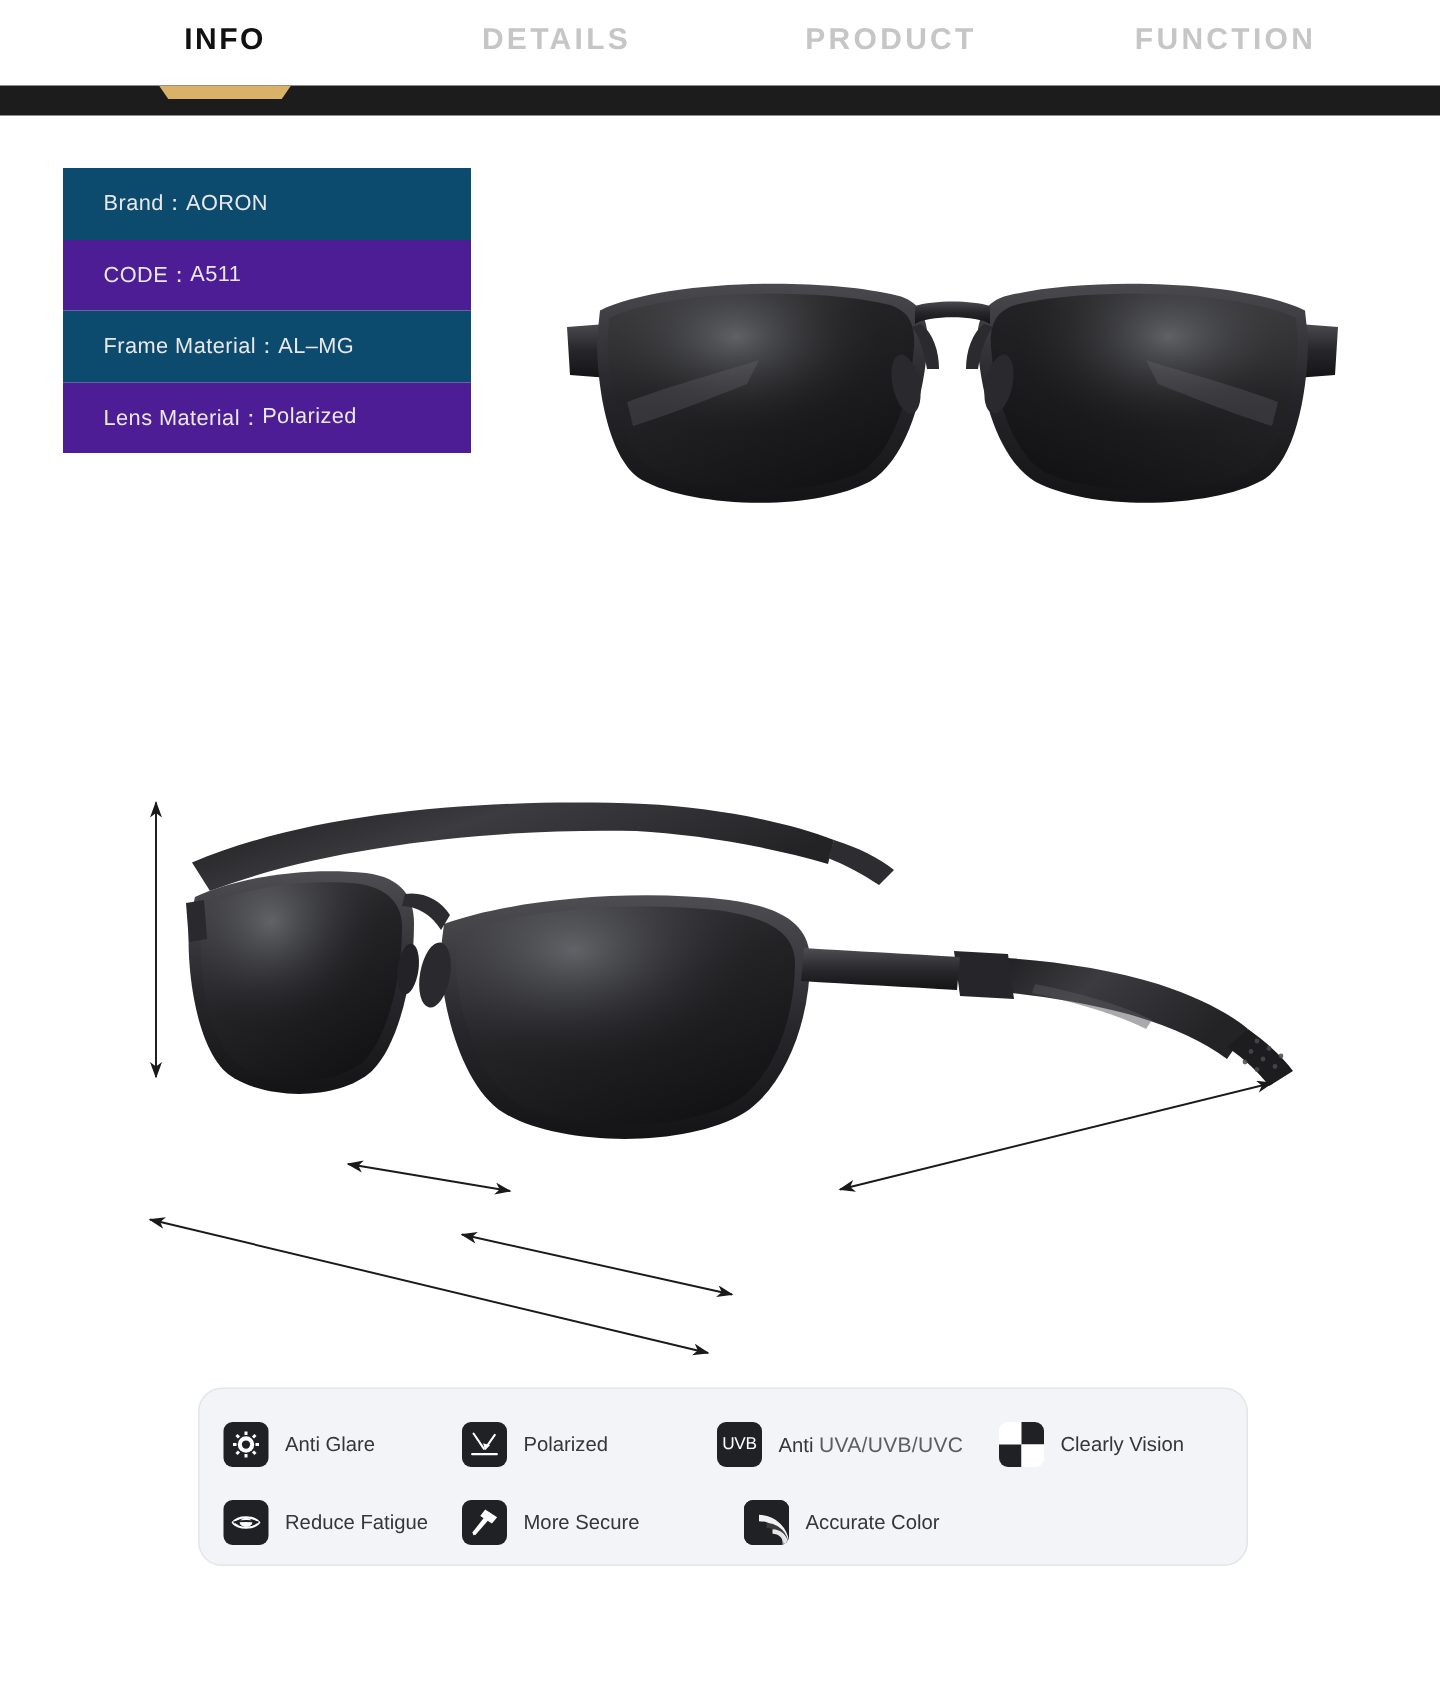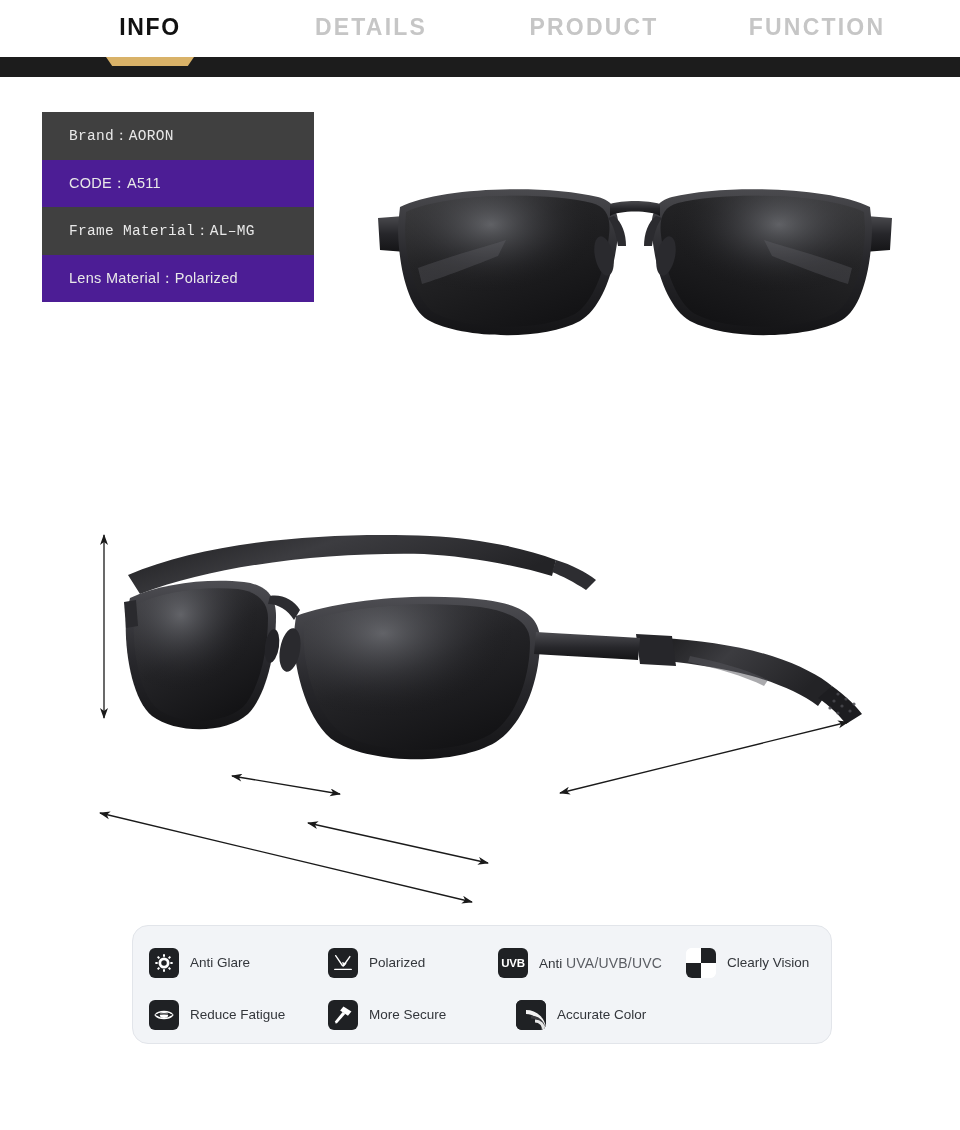--- a/index.html
+++ b/index.html
@@ -25,21 +25,21 @@
     top: 0; left: 0;
     width: 960px;
     height: 57px;
     display: flex;
     align-items: center;
   }
   .nav-tab {
     position: absolute;
     top: 27px;
     transform: translate(-50%, -50%);
-    font-size: 23px;
+    font-size: 20px;
     font-weight: bold;
     letter-spacing: 2.2px;
     color: #c6c6c6;
     white-space: nowrap;
     cursor: pointer;
   }
   .nav-tab.active { color: #111111; letter-spacing: 1.6px; }
   .nav-tab.t0 { left: 150px; }
   .nav-tab.t1 { left: 371px; }
   .nav-tab.t2 { left: 594px; }
@@ -71,21 +71,21 @@
   }
   .spec-row {
     height: 47.5px;
     display: flex;
     align-items: center;
     padding-left: 27px;
     font-size: 14.5px;
     color: #e8e8e8;
     letter-spacing: 0.3px;
   }
-  .spec-row.dark  { background: #404040; font-family: Liberation Mono, monospace; }
+  .spec-row.dark  { background: #0c4a6e; }
   .spec-row.light { background: #4c1d95; }
   .spec-label { white-space: pre; }
 
   
   .hero {
     position: absolute;
     top: 160px;
     left: 370px;
     width: 530px;
     height: 190px;
@@ -120,39 +120,39 @@
     display: flex;
     height: 45px;
     align-items: center;
   }
   .feat-row.row2 { margin-top: 7px; }
   .feat {
     display: flex;
     align-items: center;
     flex: 0 0 auto;
   }
-  .feat.c0 { width: 179px; }
+  .feat.c0 { width: 159px; }
   .feat.c1 { width: 170px; }
   .feat.c2 { width: 188px; }
   .feat.c3 { width: 130px; }
   .feat-icon {
     width: 30px; height: 30px;
     border-radius: 6px;
     background: #1f2124;
     flex: 0 0 auto;
     display: flex;
     align-items: center;
     justify-content: center;
     overflow: hidden;
     position: relative;
   }
   .feat-icon.checker { background: #ffffff; }
   .feat-icon.uvb {
     font-size: 11.5px;
-    font-weight: bold;
+    font-weight: normal;
     color: #ffffff;
     letter-spacing: -0.2px;
   }
   .feat-text {
     margin-left: 11px;
     font-size: 13.5px;
     color: #33363b;
     white-space: nowrap;
   }
   .feat-text .sub {

